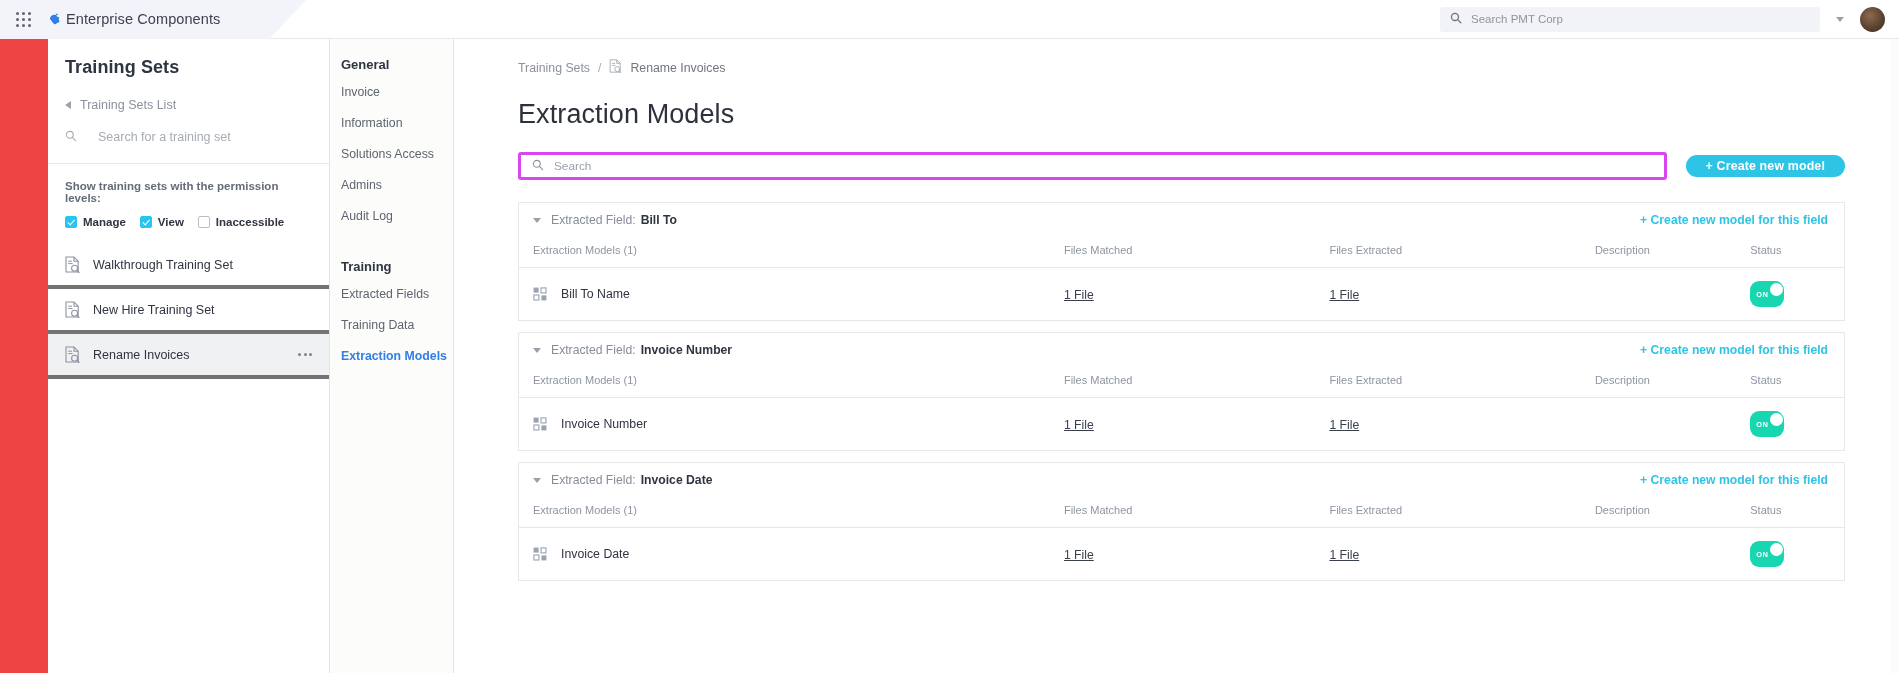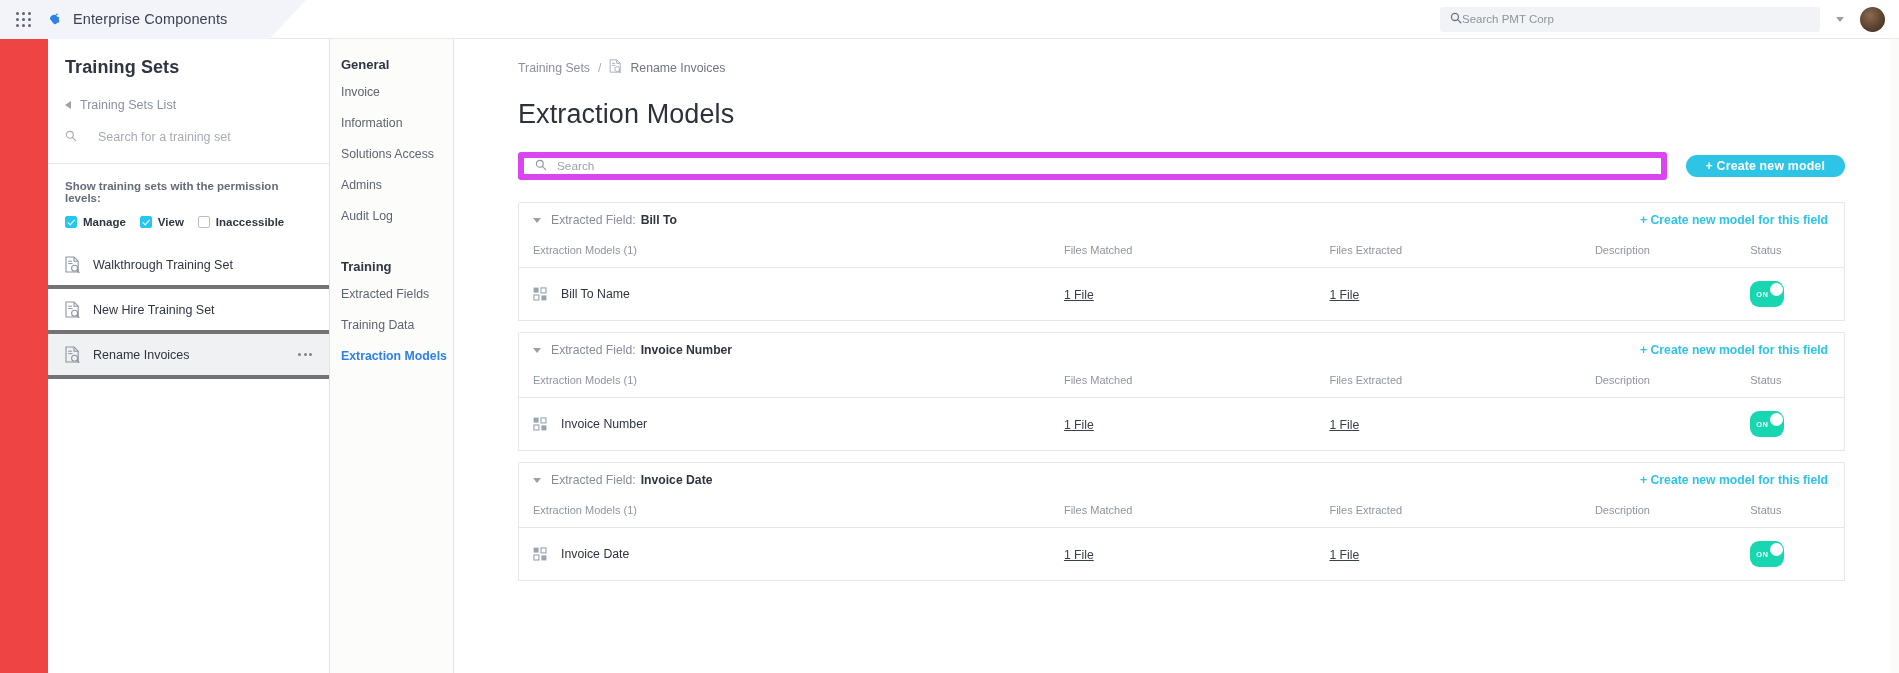--- a/index.html
+++ b/index.html
@@ -34,42 +34,42 @@
     gap: 16px;
   }
   .grid-icon {
     display: grid;
     grid-template-columns: repeat(3, 3px);
     grid-template-rows: repeat(3, 3px);
     gap: 3px;
     cursor: pointer;
   }
   .grid-icon i { display:block; width:3px; height:3px; background:#5f6570; border-radius:50%; }
-  .app-brand { display:flex; align-items:center; gap:11px;justify-content:center; }
+  .app-brand { display:flex; align-items:center; gap:4px;justify-content:center; }
   .brand-logo { width: 15px; height: 15px; position: relative; }
   .brand-logo svg { display:block; }
   .app-title {
     font-size: 14.5px;
     color: #3c4250;
     font-weight: 400;
     letter-spacing: .1px;
     white-space: nowrap;
   }
   .topbar-right {
     margin-left: auto;
     display: flex; align-items: center; gap: 16px;
     padding-right: 14px;
     position: relative; z-index: 2;
   }
   .global-search {
     width: 380px; height: 25px;
     background: #f1f3f6;
     border-radius: 3px;
     display: flex; align-items: center;
-    padding: 0 10px; 
+    padding: 0 10px; gap: 9px;
   }
   .global-search .ph { font-size: 11.5px; color: #8e949e; }
   .chev {
     width: 0; height: 0;
     border-left: 4.5px solid transparent;
     border-right: 4.5px solid transparent;
     border-top: 5px solid #9aa0aa;
     cursor: pointer;
   }
   .avatar {
@@ -174,21 +174,21 @@
   .bc-current { font-size:12.3px; color:#6f7682; }
   .page-title {
     font-size: 27px; font-weight: 400; color:#2c313c;
     margin-top: 22px; letter-spacing: .1px;
   }
   .page-sub { font-size:12.6px; color:#737a86; margin-top: 11px; }
 
   .toolbar { display:flex; align-items:center; gap:19px; margin-top: 22px; }
   .search-box {
     flex:1; height: 28px;
-    border:6px solid #d946ef; border-radius:3px;
+    border:3px solid #d946ef; border-radius:3px;
     display:flex; align-items:center; gap:10px;
     padding: 0 11px; background:#fff; cursor:text;
   }
   .search-box .ph { font-size:11.8px; color:#9aa0a9; }
   .btn-create {
     background:#2ec4e6; color:#fff;
     font-size:12.4px; font-weight:700;
     border:none; border-radius:16px;
     padding: 0 20px; height: 22px;
     cursor:pointer; white-space:nowrap;

